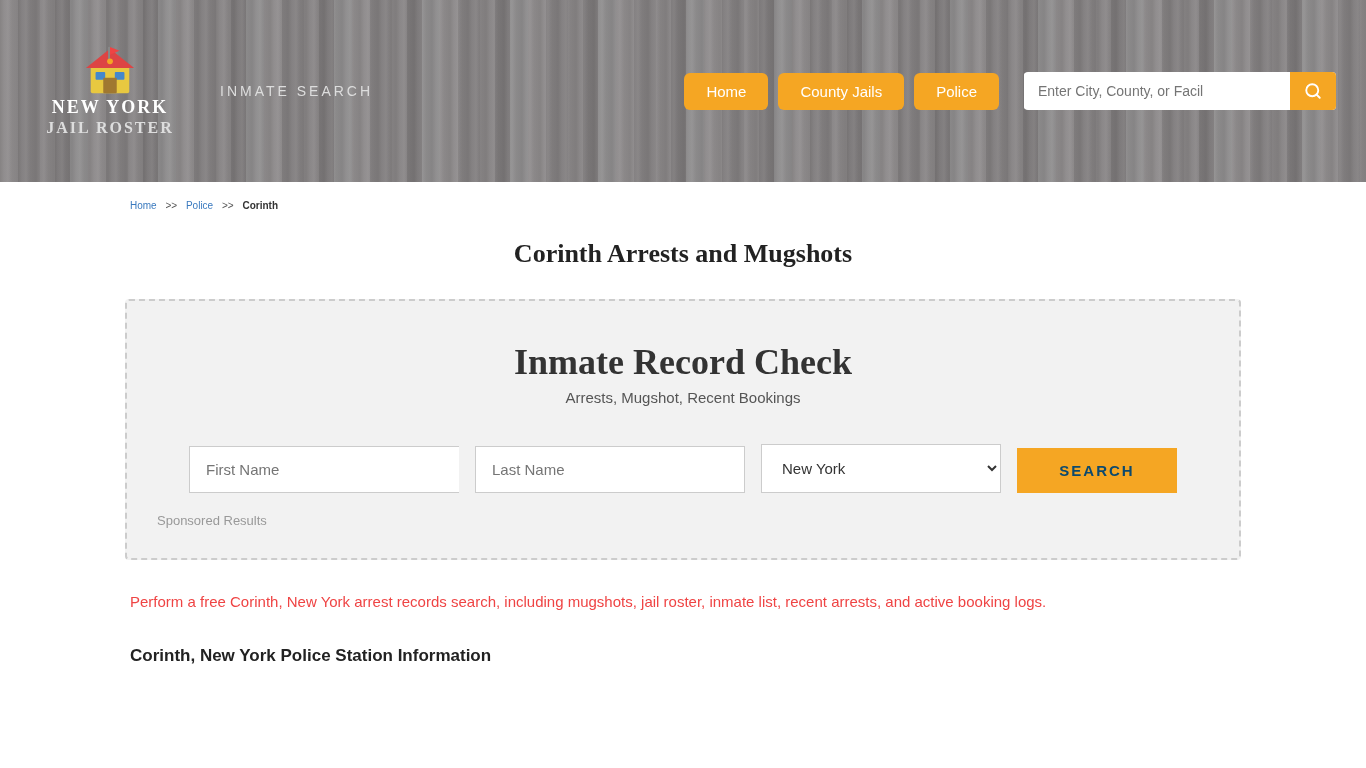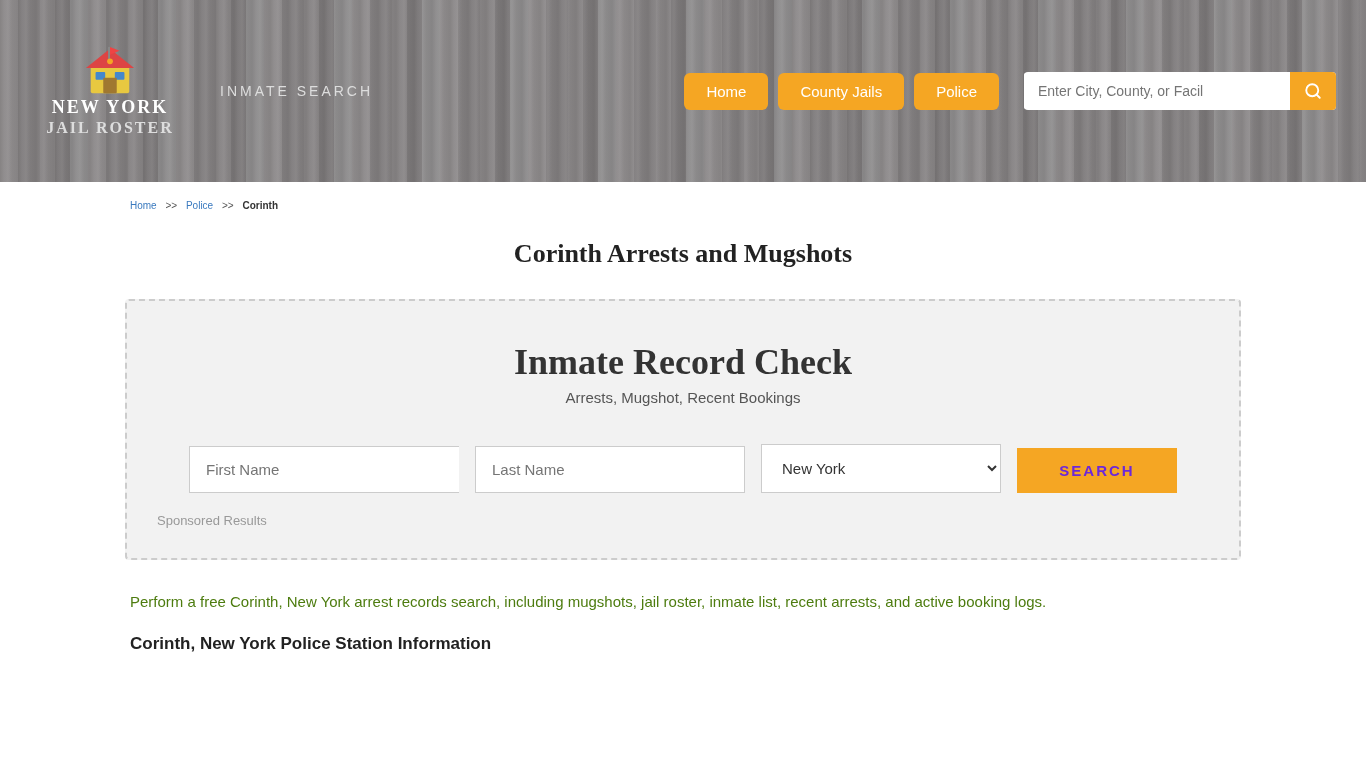--- a/index.html
+++ b/index.html
@@ -230,21 +230,21 @@
       outline: none;
       font-family: Arial, sans-serif;
       color: #333;
       width: 240px;
       background: #fff;
       appearance: auto;
     }
 
     .search-btn {
       background: #f5a623;
-      color: #6d28d9;
+      color: #0c4a6e;
       border: none;
       padding: 14px 36px;
       font-size: 15px;
       font-family: Arial, sans-serif;
       font-weight: bold;
       letter-spacing: 2px;
       cursor: pointer;
       text-transform: uppercase;
       min-width: 160px;
     }
@@ -257,23 +257,23 @@
     }
 
     
     .main-content {
       padding: 30px 130px;
     }
 
     .description-text {
       font-size: 15px;
       font-family: Arial, sans-serif;
-      color: #4d7c0f;
+      color: #ef4444;
       line-height: 1.6;
-      margin-bottom: 20px;
+      margin-bottom: 32px;
     }
 
     .section-heading {
       font-size: 17px;
       font-weight: bold;
       font-family: Arial, sans-serif;
       color: #222;
     }
 
     

